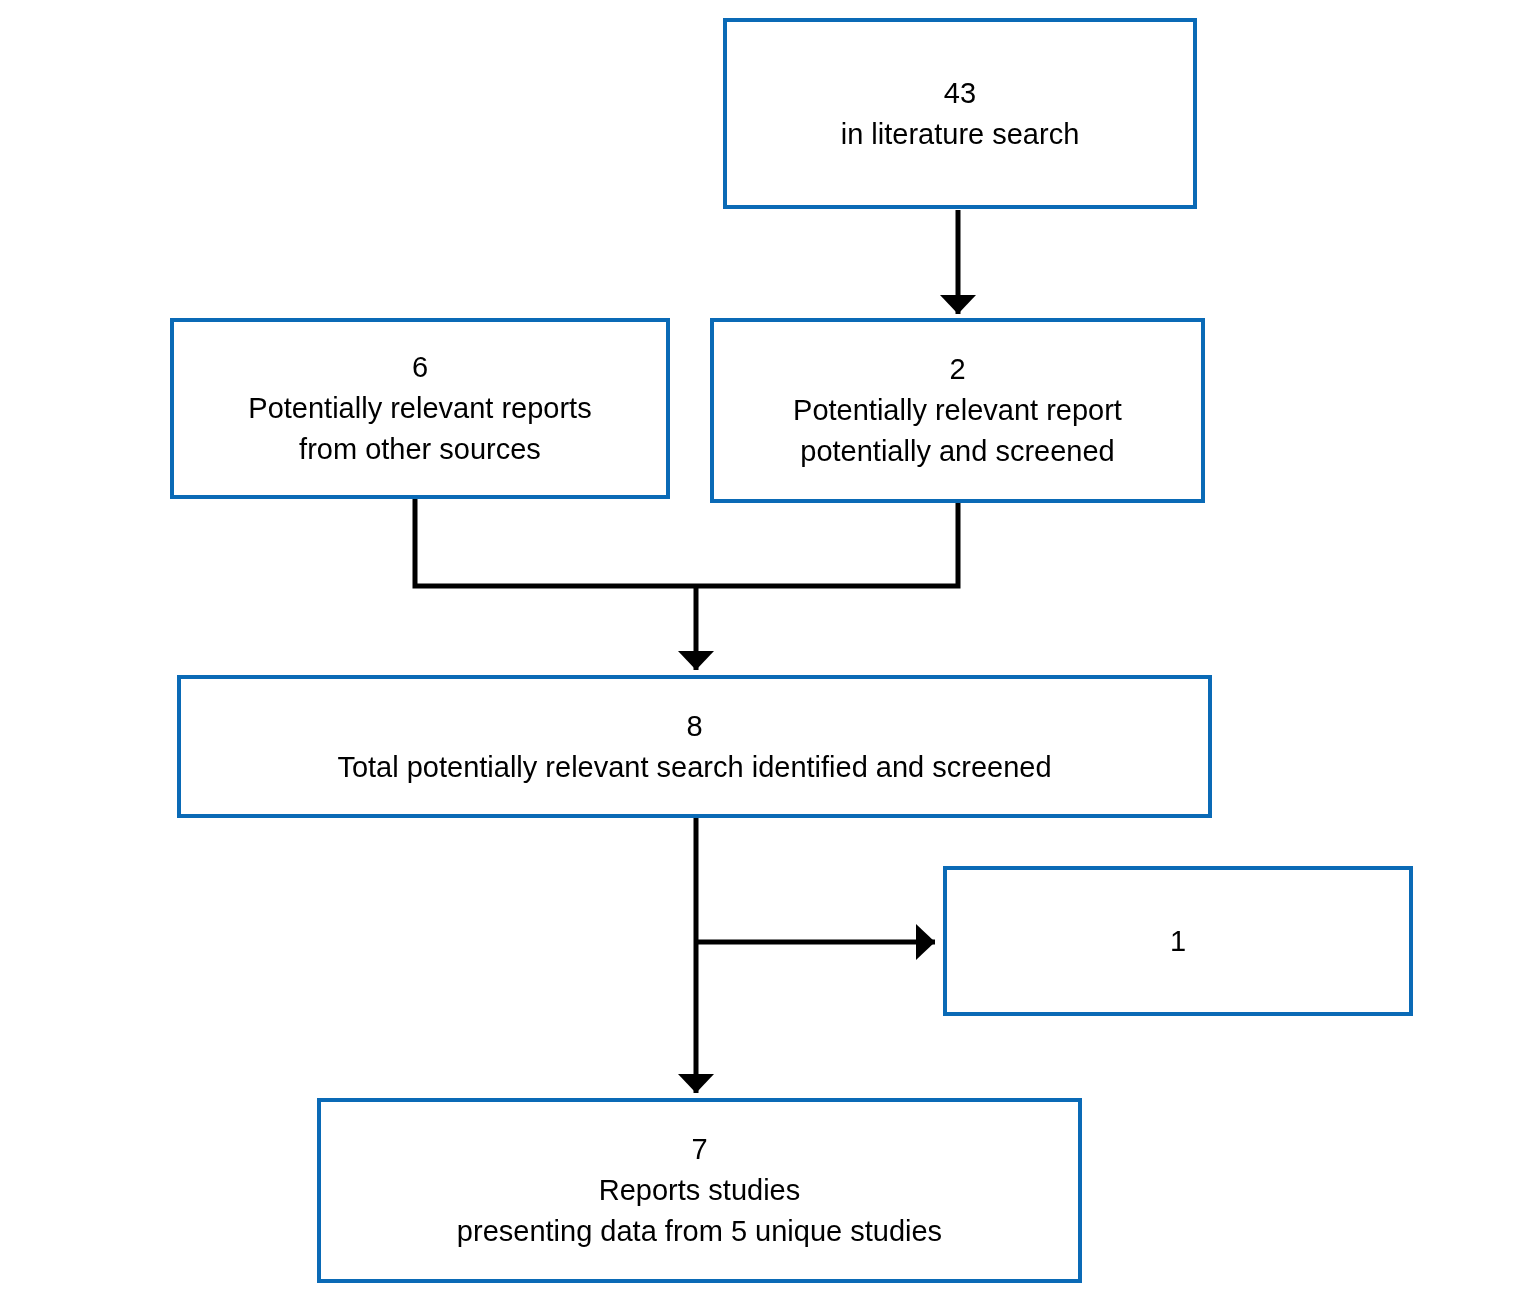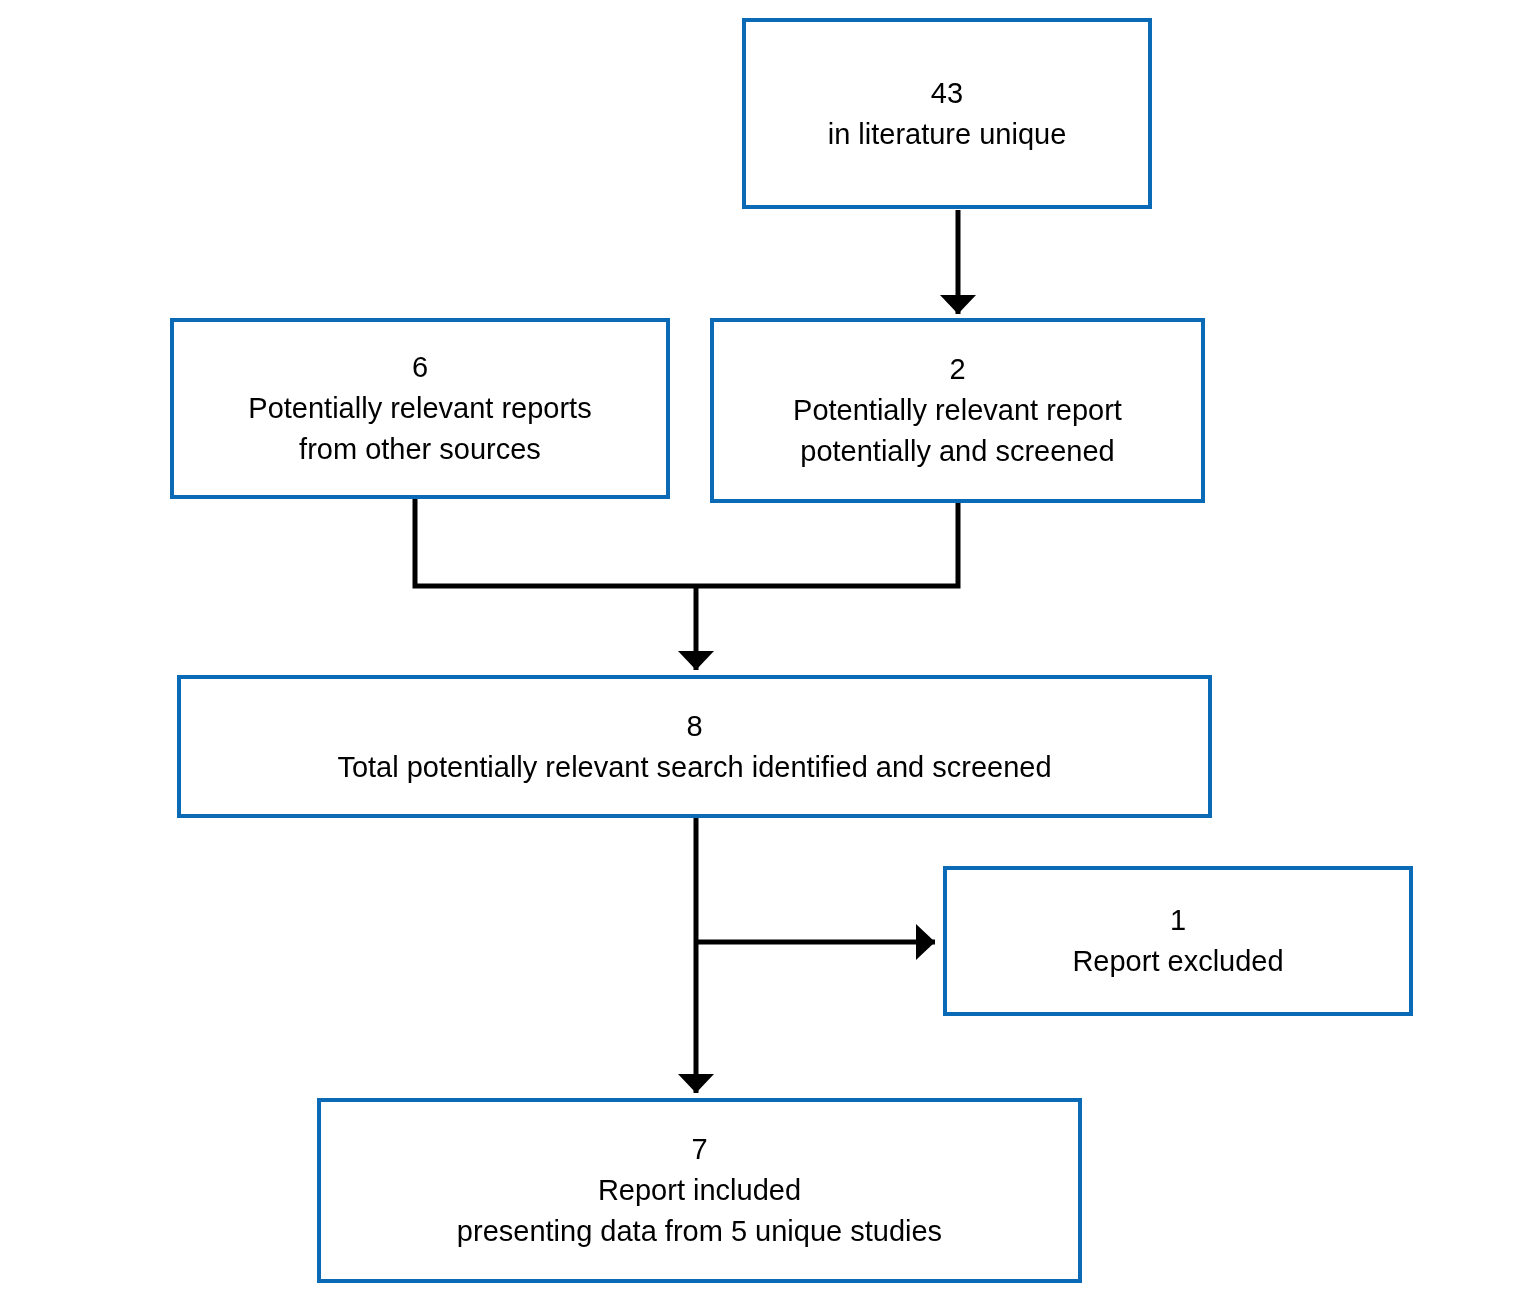--- a/index.html
+++ b/index.html
@@ -29,21 +29,21 @@
     background: #ffffff;
     display: flex;
     flex-direction: column;
     align-items: center;
     justify-content: center;
     text-align: center;
     font-size: 29px;
     line-height: 41px;
     padding: 0 10px;
   }
-  #node-citations     { left: 742px;  top: 18px;   width: 410px;  height: 191px; }
+  #node-citations     { left: 723px;  top: 18px;   width: 474px;  height: 191px; }
   #node-other-sources { left: 170px;  top: 318px;  width: 500px;  height: 181px; }
   #node-screened      { left: 710px;  top: 318px;  width: 495px;  height: 185px; }
   #node-total         { left: 177px;  top: 675px;  width: 1035px; height: 143px; }
   #node-excluded      { left: 943px;  top: 866px;  width: 470px;  height: 150px; }
   #node-included      { left: 317px;  top: 1098px; width: 765px;  height: 185px; }
   #connectors {
     position: absolute;
     left: 0;
     top: 0;
     pointer-events: none;
@@ -73,21 +73,21 @@
     </defs>
     <path class="edge" d="M958,210 V314" marker-end="url(#arrow)"></path>
     <path class="edge" d="M415,497 V586 H958 V501"></path>
     <path class="edge" d="M696,584 V670" marker-end="url(#arrow)"></path>
     <path class="edge" d="M696,815 V1093" marker-end="url(#arrow)"></path>
     <path class="edge" d="M696,942 H935" marker-end="url(#arrow)"></path>
   </svg>
 
   <div class="node" id="node-citations">
     <div>43</div>
-    <div>in literature unique</div>
+    <div>in literature search</div>
   </div>
 
   <div class="node" id="node-other-sources">
     <div>6</div>
     <div>Potentially relevant reports</div>
     <div>from other sources</div>
   </div>
 
   <div class="node" id="node-screened">
     <div>2</div>
@@ -95,22 +95,21 @@
     <div>potentially and screened</div>
   </div>
 
   <div class="node" id="node-total">
     <div>8</div>
     <div>Total potentially relevant search identified and screened</div>
   </div>
 
   <div class="node" id="node-excluded">
     <div>1</div>
-    <div>Report excluded</div>
   </div>
 
   <div class="node" id="node-included">
     <div>7</div>
-    <div>Report included</div>
+    <div>Reports studies</div>
     <div>presenting data from 5 unique studies</div>
   </div>
 
 </div>
 
 </body></html>

